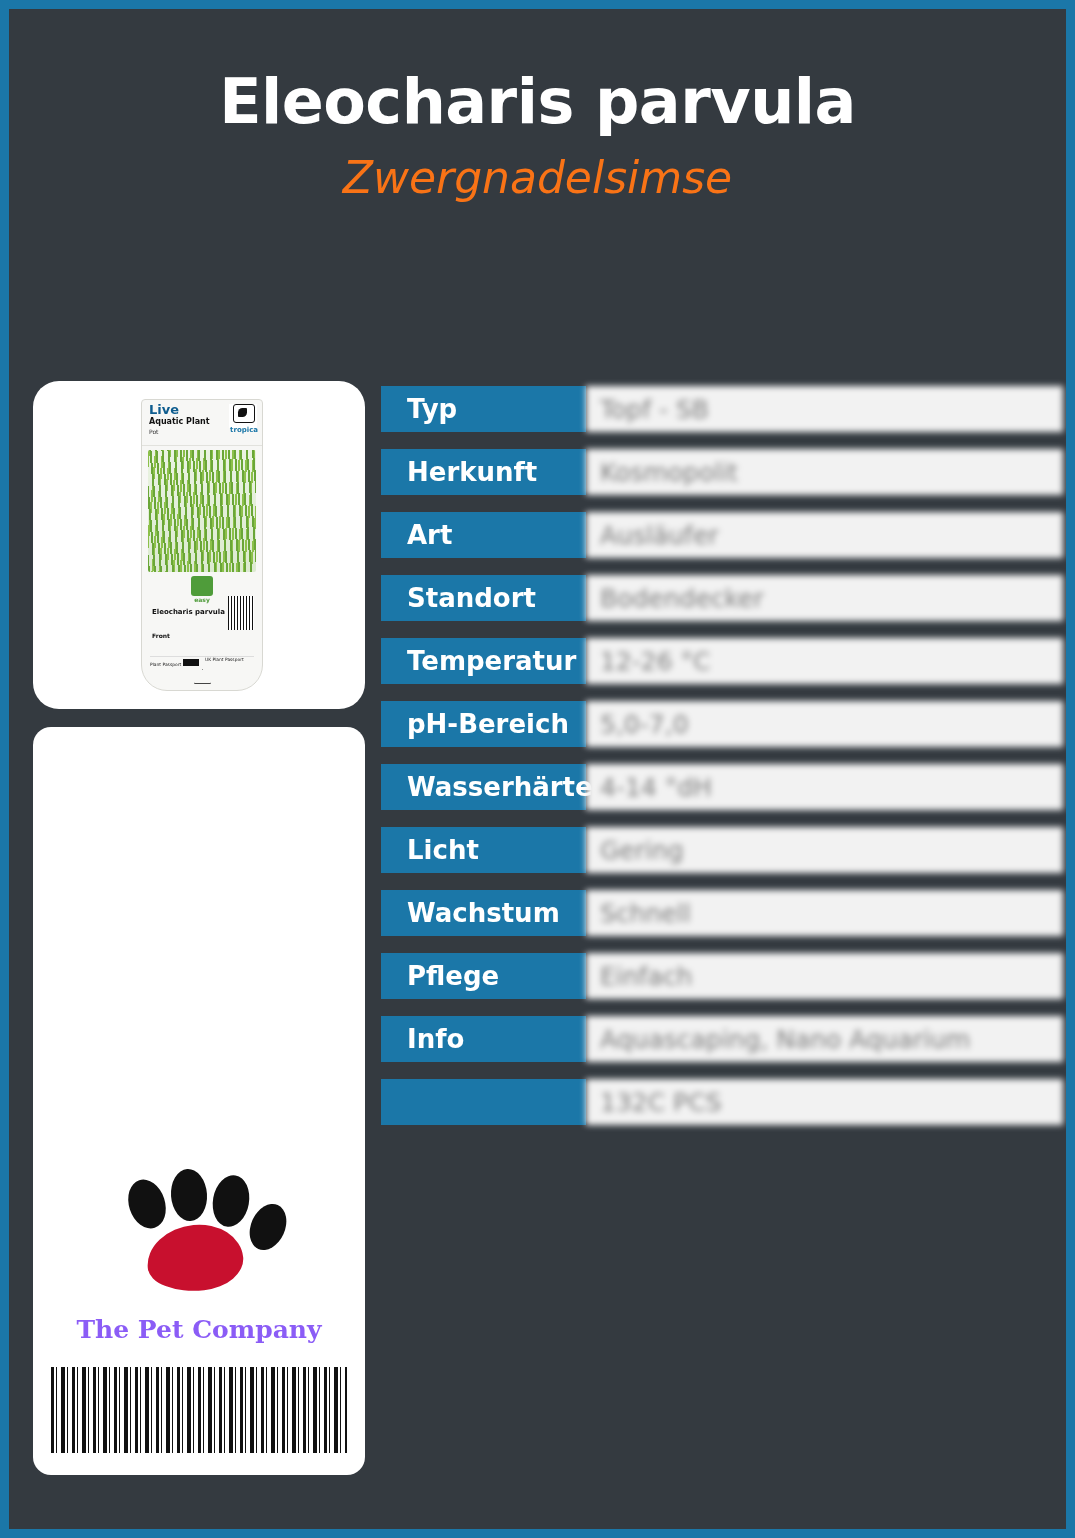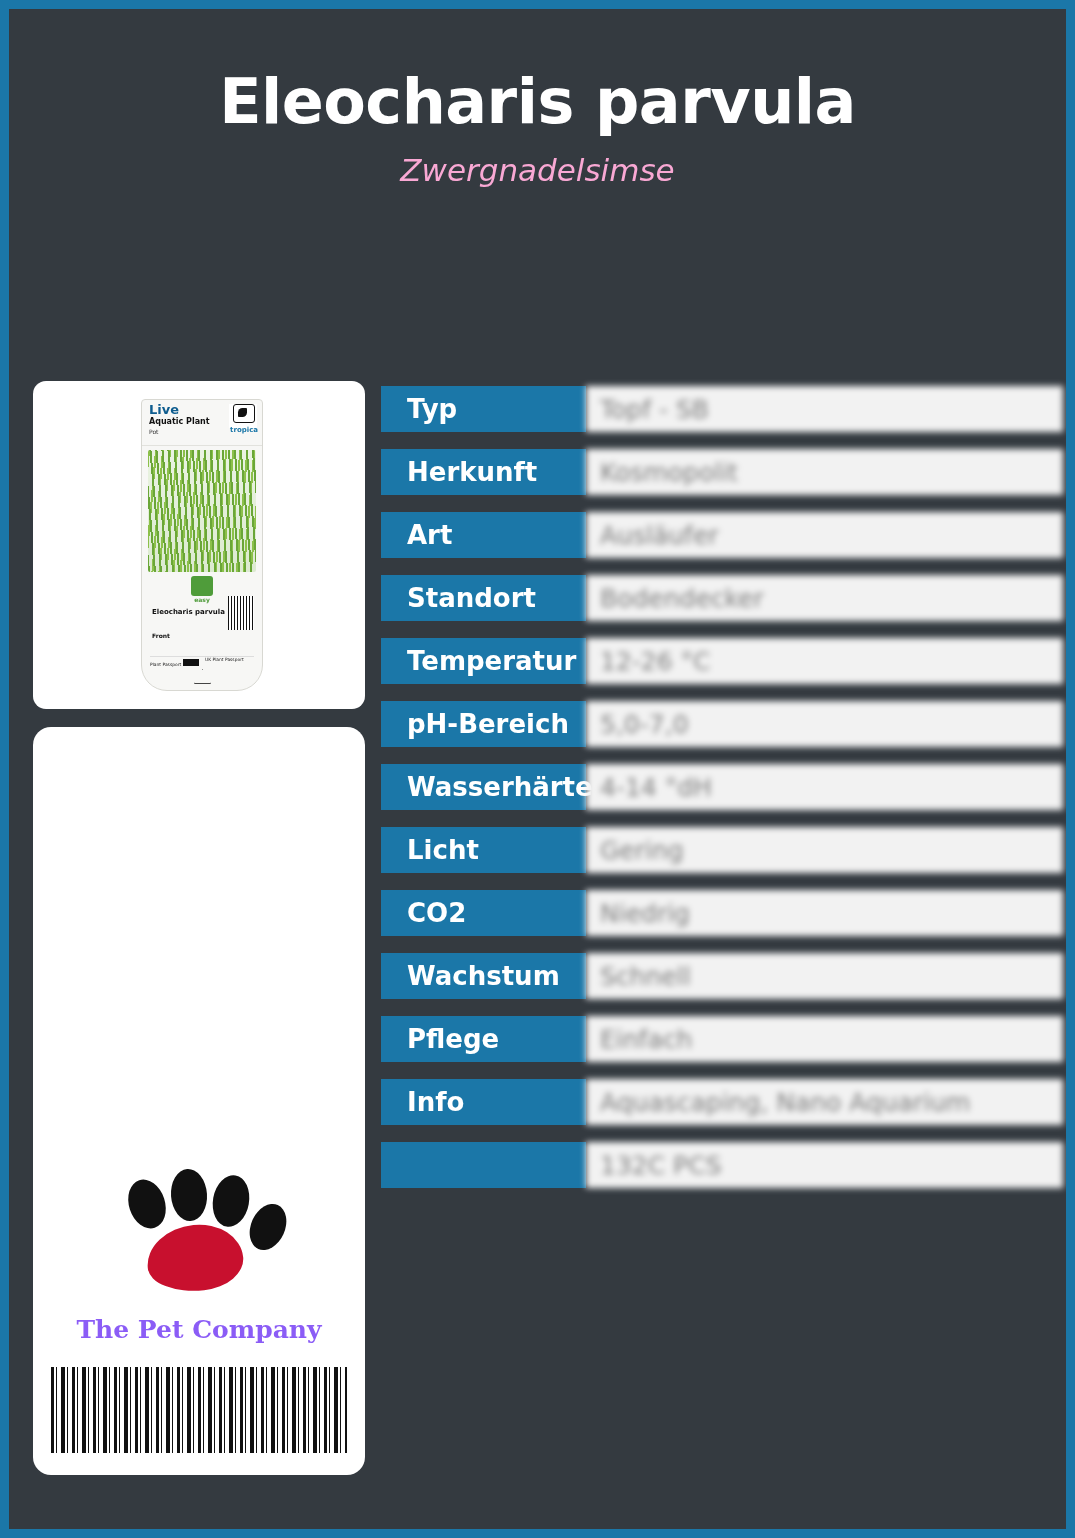--- a/index.html
+++ b/index.html
@@ -34,40 +34,40 @@
   .title {
     color: #ffffff;
     font-size: 62px;
     font-weight: bold;
     letter-spacing: -0.5px;
     line-height: 1.05;
     margin: 0;
     font-family: "DejaVu Sans", sans-serif;
   }
   .subtitle {
-    color: #f9a8d4;
-    font-size: 31px;
+    color: #f97316;
+    font-size: 44px;
     font-style: italic;
     margin-top: 18px;
     font-family: "DejaVu Sans", sans-serif;
     text-align: center;
   }
 
   
   .left-col {
     position: absolute;
     left: 24px;
     top: 372px;
     width: 332px;
   }
   .product-card {
     width: 332px;
     height: 328px;
     background: #ffffff;
-    border-radius: 13px;
+    border-radius: 26px;
     position: relative;
     overflow: hidden;
   }
   .pack {
     position: absolute;
     left: 108px;
     top: 18px;
     width: 122px;
     height: 292px;
     background: #f7f7f5;
@@ -437,24 +437,20 @@
     </div>
     <div class="spec-row">
       <div class="spec-label">Wasserhärte</div>
       <div class="spec-value">4-14 °dH</div>
     </div>
     <div class="spec-row">
       <div class="spec-label">Licht</div>
       <div class="spec-value">Gering</div>
     </div>
     <div class="spec-row">
-      <div class="spec-label">CO2</div>
-      <div class="spec-value">Niedrig</div>
-    </div>
-    <div class="spec-row">
       <div class="spec-label">Wachstum</div>
       <div class="spec-value">Schnell</div>
     </div>
     <div class="spec-row">
       <div class="spec-label">Pflege</div>
       <div class="spec-value">Einfach</div>
     </div>
     <div class="spec-row">
       <div class="spec-label">Info</div>
       <div class="spec-value">Aquascaping, Nano Aquarium</div>

